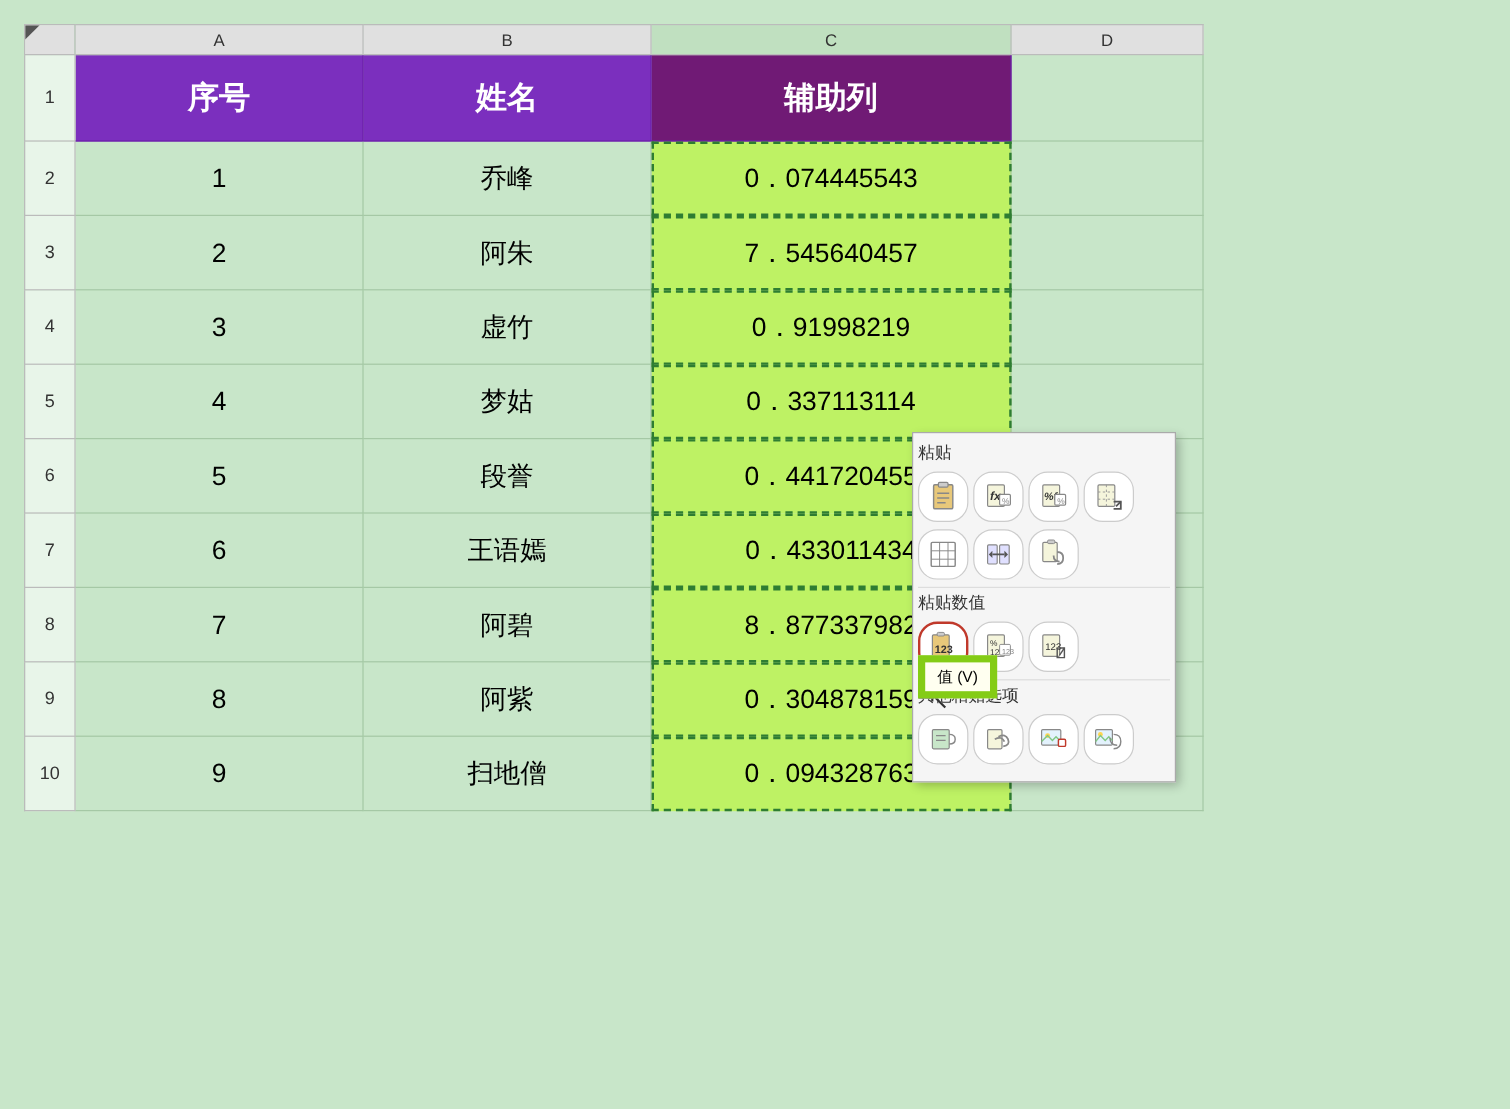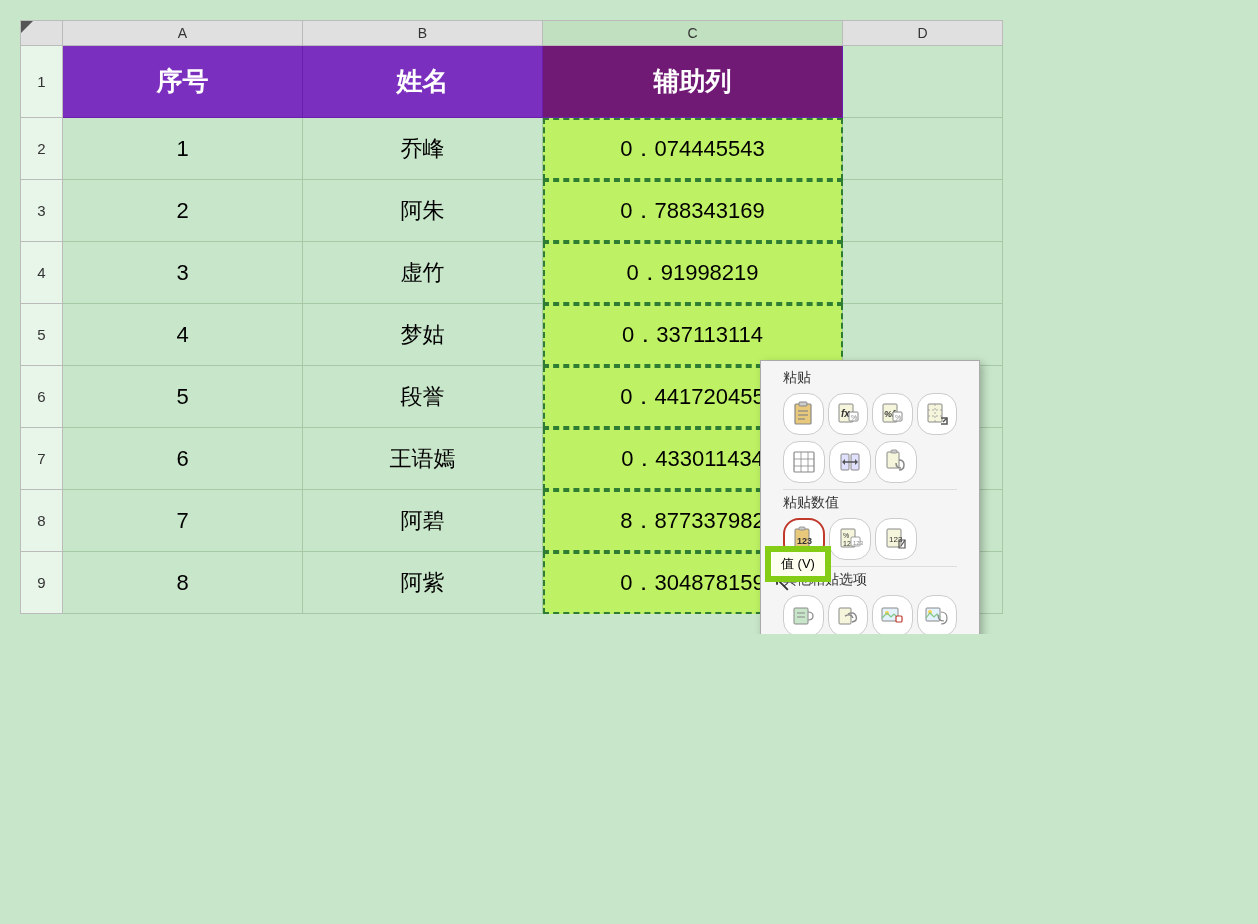--- a/index.html
+++ b/index.html
@@ -89,21 +89,21 @@
     }
 
     
     .paste-popup {
       position: absolute;
       top: 360px;
       left: 760px;
       background: #f5f5f5;
       border: 1px solid #aaa;
       box-shadow: 3px 3px 8px rgba(0,0,0,0.25);
-      padding: 8px 22px;
+      padding: 8px 4px;
       width: 220px;
       z-index: 100;
     }
 
     .paste-section-label {
       font-size: 14px;
       color: #333;
       margin-bottom: 6px;
       font-family: 'Microsoft YaHei', sans-serif;
     }
@@ -191,21 +191,21 @@
         <td class="rn">2</td>
         <td class="cell col-a">1</td>
         <td class="cell col-b">乔峰</td>
         <td class="cell col-c cell-c-selected">0．074445543</td>
         <td class="cell cell-d col-d"></td>
       </tr>
       <tr>
         <td class="rn">3</td>
         <td class="cell col-a">2</td>
         <td class="cell col-b">阿朱</td>
-        <td class="cell col-c cell-c-selected">0．788343169</td>
+        <td class="cell col-c cell-c-selected">7．545640457</td>
         <td class="cell cell-d col-d"></td>
       </tr>
       <tr>
         <td class="rn">4</td>
         <td class="cell col-a">3</td>
         <td class="cell col-b">虚竹</td>
         <td class="cell col-c cell-c-selected">0．91998219</td>
         <td class="cell cell-d col-d"></td>
       </tr>
       <tr>
@@ -234,20 +234,27 @@
         <td class="cell col-a">7</td>
         <td class="cell col-b">阿碧</td>
         <td class="cell col-c cell-c-selected">8．877337982</td>
         <td class="cell cell-d col-d"></td>
       </tr>
       <tr>
         <td class="rn">9</td>
         <td class="cell col-a">8</td>
         <td class="cell col-b">阿紫</td>
         <td class="cell col-c cell-c-selected">0．304878159</td>
+        <td class="cell cell-d col-d"></td>
+      </tr>
+      <tr>
+        <td class="rn">10</td>
+        <td class="cell col-a">9</td>
+        <td class="cell col-b">扫地僧</td>
+        <td class="cell col-c cell-c-selected">0．094328763</td>
         <td class="cell cell-d col-d"></td>
       </tr>
     </tbody>
   </table>
 
   <div class="paste-popup">
 
     <div class="paste-section-label">粘贴</div>
     <div class="paste-icons-row">
 

